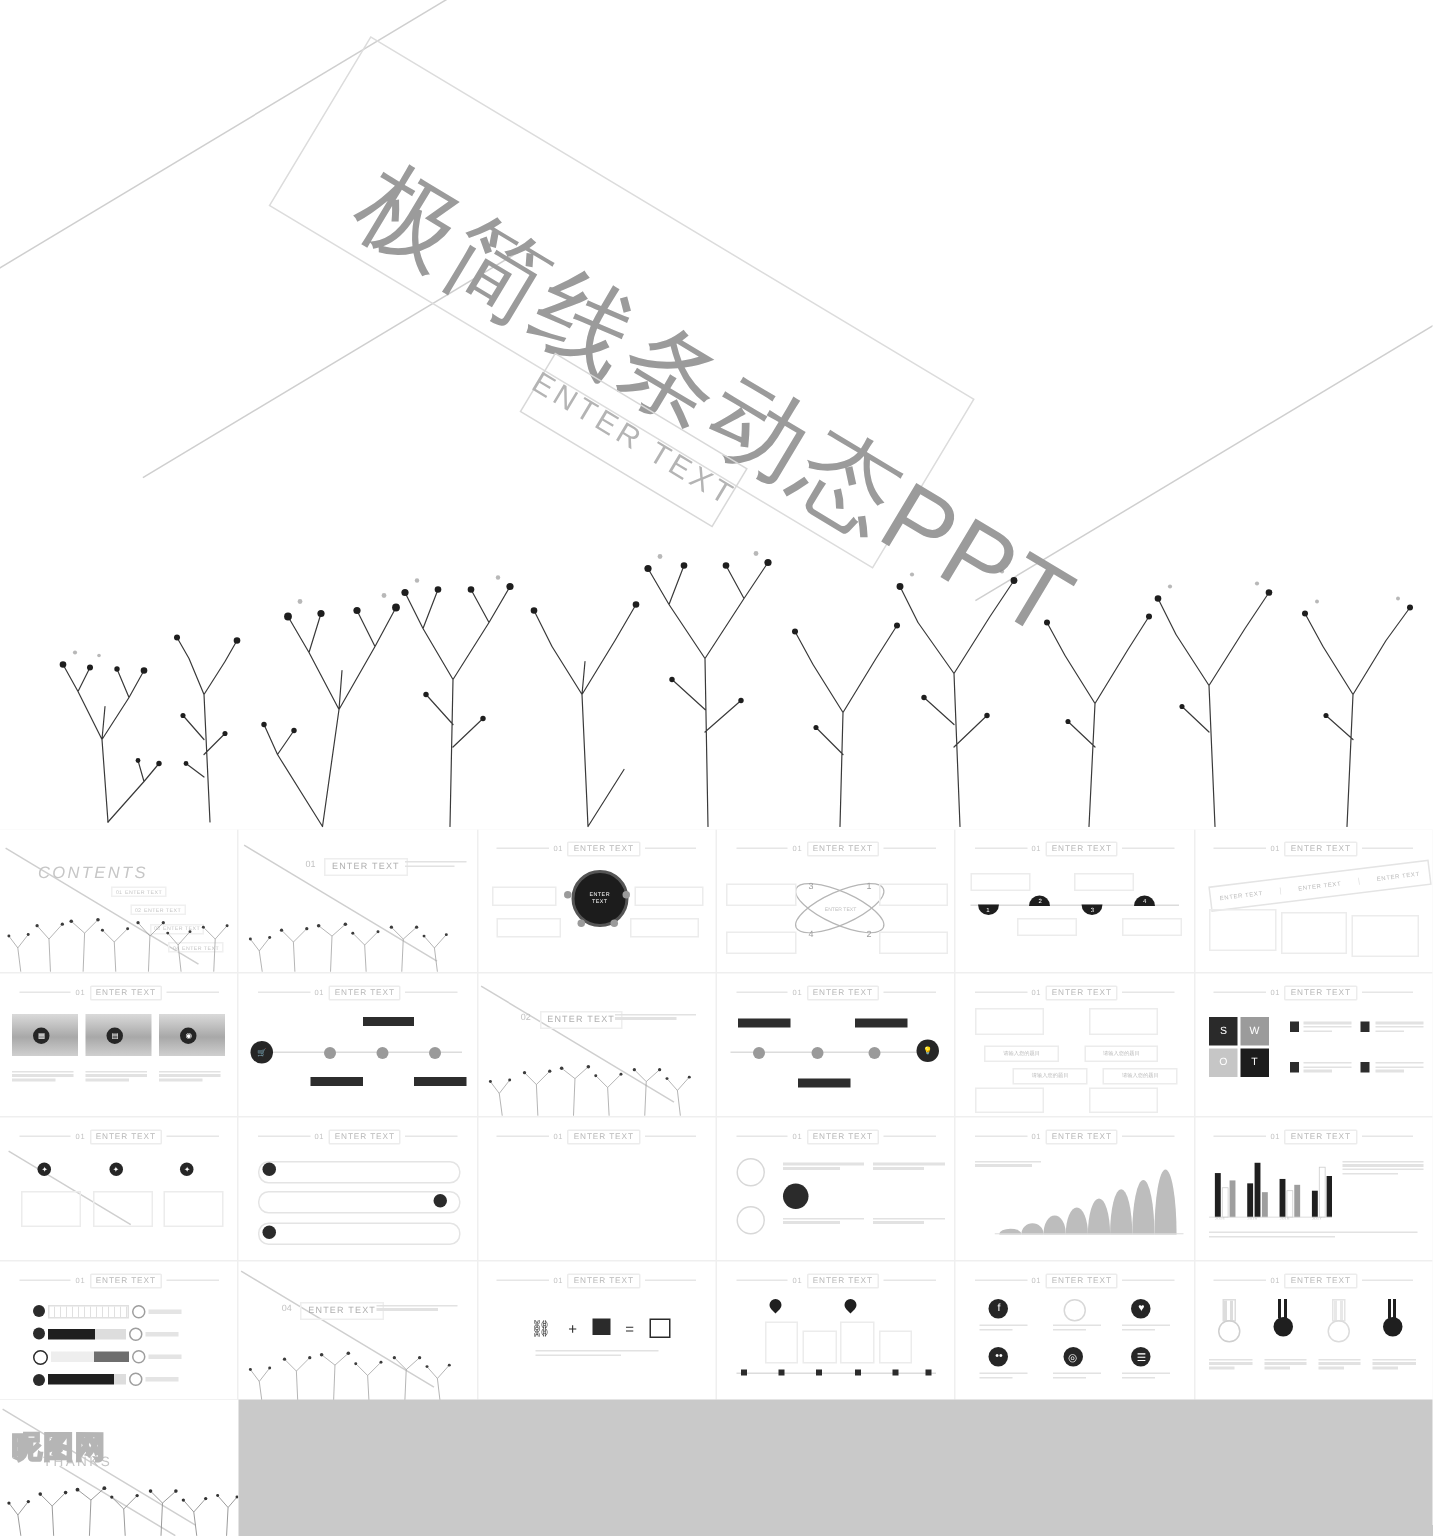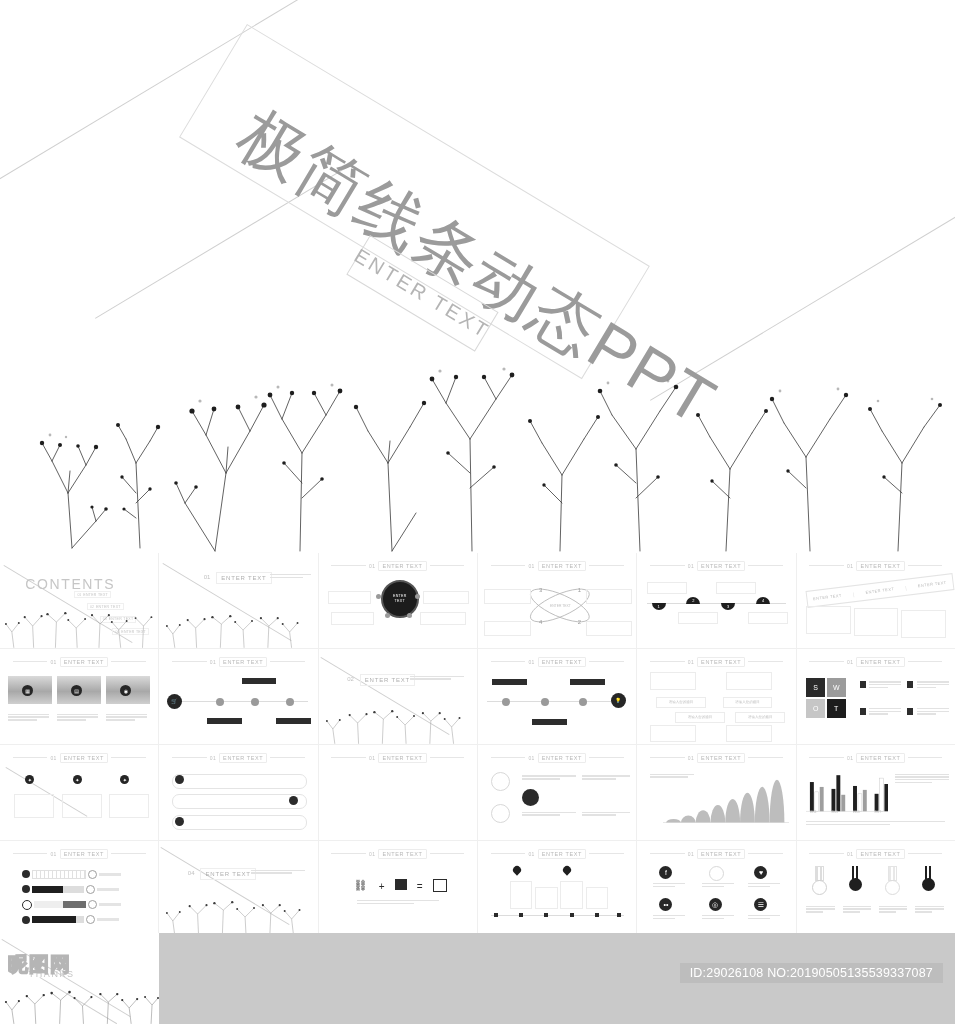--- a/index.html
+++ b/index.html
@@ -40,21 +40,21 @@
   .t-side{position:absolute;top:0;bottom:0;width:16px;opacity:.5;}
   .t-side.l{left:0;} .t-side.r{right:0;}
 
   .sec-title{position:absolute;color:#b0b0b0;font-size:6px;letter-spacing:.8px;
              border:1px solid #eee;padding:2px 4px;white-space:nowrap;}
   .sec-num{position:absolute;color:#c2c2c2;font-size:6px;}
   .fake-lines{position:absolute;}
   .fake-lines i{display:block;height:1.4px;background:#e2e2e2;margin-bottom:1.4px;}
 
   .contents-word{position:absolute;left:16%;top:24%;color:#c6c6c6;
-                 font-size:14px;letter-spacing:1.6px;}
+                 font-size:11px;letter-spacing:1.6px;font-style:italic;}
   .toc-item{position:absolute;display:flex;align-items:center;gap:2px;
             border:1px solid #f0f0f0;padding:.5px 2px;}
   .toc-item b{color:#c9c9c9;font-size:3.5px;font-weight:400;}
   .toc-item span{color:#c4c4c4;font-size:3.5px;letter-spacing:.3px;}
 
   .thanks-word{position:absolute;left:18%;top:40%;color:#c4c4c4;
                font-size:9px;letter-spacing:1.6px;}
 
   .dot-dark{position:absolute;border-radius:50%;background:#2b2b2b;}
   .dot-gray{position:absolute;border-radius:50%;background:#9a9a9a;}
@@ -920,14 +920,13 @@
         <circle cx="146" cy="7" r="1"></circle>
           <circle cx="159" cy="8" r="1"></circle>
       </g>
     </svg>
   </div>
 
   <div class="wm">
     <span class="wm-cn">昵图网</span>
   </div>
 
-  <div class="idbar">ID:29026108 NO:20190505135539337087</div>
 </div>
 
 </body></html>

